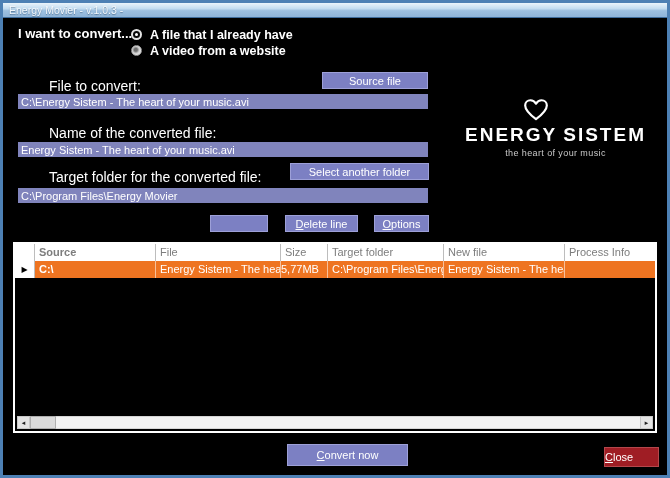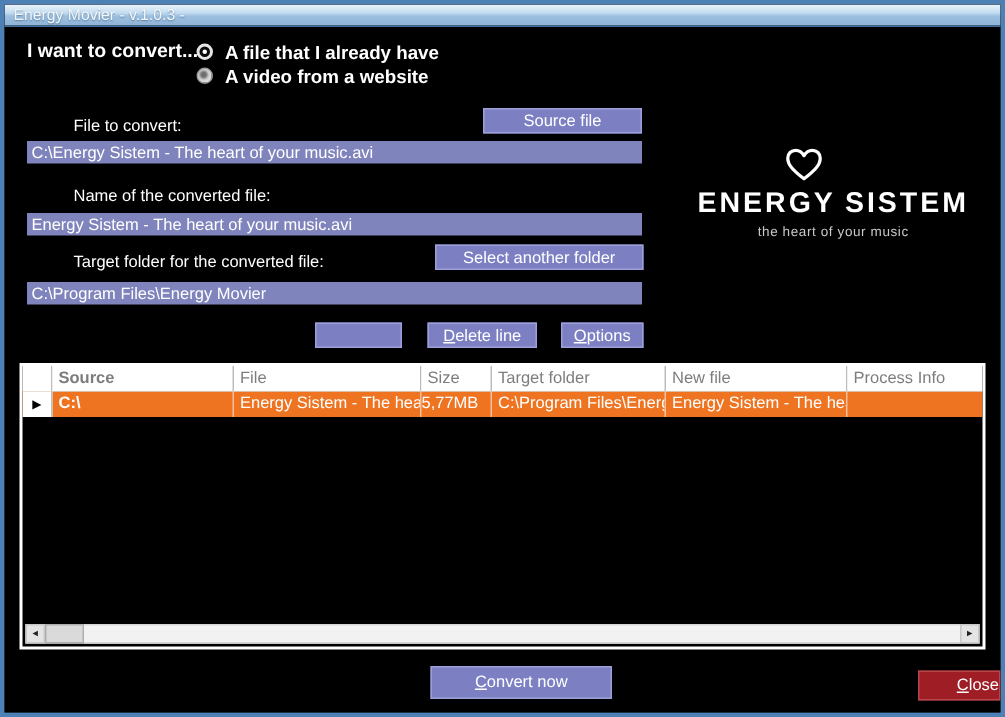--- a/index.html
+++ b/index.html
@@ -44,21 +44,21 @@
   .radio.selected::after {
     content: ""; position: absolute; left: 2px; top: 2px;
     width: 3px; height: 3px; border-radius: 50%; background: #fff;
   }
   .radio.unselected {
     background: radial-gradient(circle at 42% 42%, #6f6f6f 0 1.5px, #cfcfcf 3.5px, #e9e9e9 80%);
     border: 1px solid #9a9a9a;
   }
   .radio-label { color: #fff; font-weight: bold; font-size: 12.5px; margin-left: 8px; white-space: nowrap; }
 
-  .field-label { color: #fff; font-size: 11px; white-space: nowrap; padding-left: 31px; }
+  .field-label { color: #fff; font-size: 14px; white-space: nowrap; padding-left: 31px; }
 
   .btn {
     background: #7c80c3;
     border: 1px solid #9da0d8;
     color: #fff; font-size: 11px;
     display: flex; align-items: center; justify-content: center;
     cursor: default; white-space: nowrap;
   }
   .btn u { text-decoration: underline; }
 
@@ -119,21 +119,21 @@
     border: 1px solid #c8c8c8; flex: 0 0 auto;
   }
   .scroll-thumb {
     width: 26px; background: #dadada; border: 1px solid #aeaeae; flex: 0 0 auto;
   }
   .scroll-track { flex: 1 1 auto; background: #f2f2f2; border-top: 1px solid #d5d5d5; border-bottom: 1px solid #d5d5d5; }
 
   .close-btn {
     background: #9f1d24; border: 1px solid #b5474c;
     color: #fff; font-size: 11px;
-    display: flex; align-items: center; justify-content: flex-end; margin-left: 8px;
+    display: flex; align-items: center; justify-content: flex-start;
   }
   .close-btn u { text-decoration: underline; }
 </style>
 </head>
 <body>
 
 <div class="window">
 
   <div class="titlebar">
     <span class="titlebar-text">Energy Movier - v.1.0.3 -</span>

